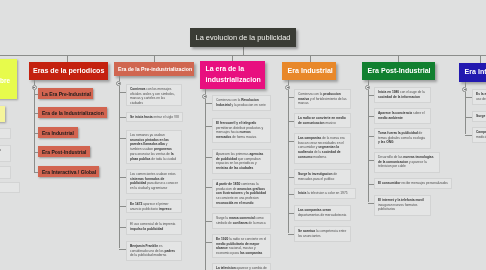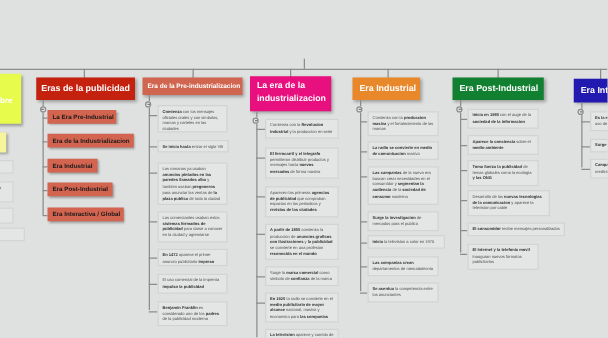--- a/index.html
+++ b/index.html
@@ -33,22 +33,25 @@
 
 <div id="stage">
 <div class="vline" style="left:242.5px;top:47px;height:8px;"></div>
 <div class="hline" style="left:0px;top:55px;width:486px;"></div>
 <div class="vline" style="left:66.5px;top:55px;height:7.5px;"></div>
 <div class="vline" style="left:154px;top:55px;height:7.5px;"></div>
 <div class="vline" style="left:232px;top:55px;height:6.5px;"></div>
 <div class="vline" style="left:310px;top:55px;height:7.5px;"></div>
 <div class="vline" style="left:398px;top:55px;height:7.5px;"></div>
 <div class="vline" style="left:480px;top:55px;height:8.5px;"></div>
+<div class="title-node" style="left:190px;top:28px;width:106px;height:19px;">
+      <span>La evolucion de la publicidad</span>
+    </div>
 <div class="hdr" style="left:28.5px;top:62px;width:79px;height:18px;background:#c4210f;font-size:7.1px;padding-left:4.5px;white-space:nowrap;">
-      <span>Eras de la publicidad</span>
+      <span>Eras de la periodicos</span>
     </div>
 <div class="hdr" style="left:113.5px;top:62px;width:80px;height:14px;background:#d06650;font-size:5.2px;padding-left:4.5px;white-space:nowrap;">
       <span>Era de la Pre-industrializacion</span>
     </div>
 <div class="hdr" style="left:200px;top:61px;width:65px;height:28px;background:#e80f7f;font-size:7px;padding-left:5.5px;white-space:normal;">
       <span>La era de la industrializacion</span>
     </div>
 <div class="hdr" style="left:282px;top:62px;width:54px;height:18px;background:#e8882a;font-size:7.1px;padding-left:5.5px;white-space:nowrap;">
       <span>Era Industrial</span>
     </div>

